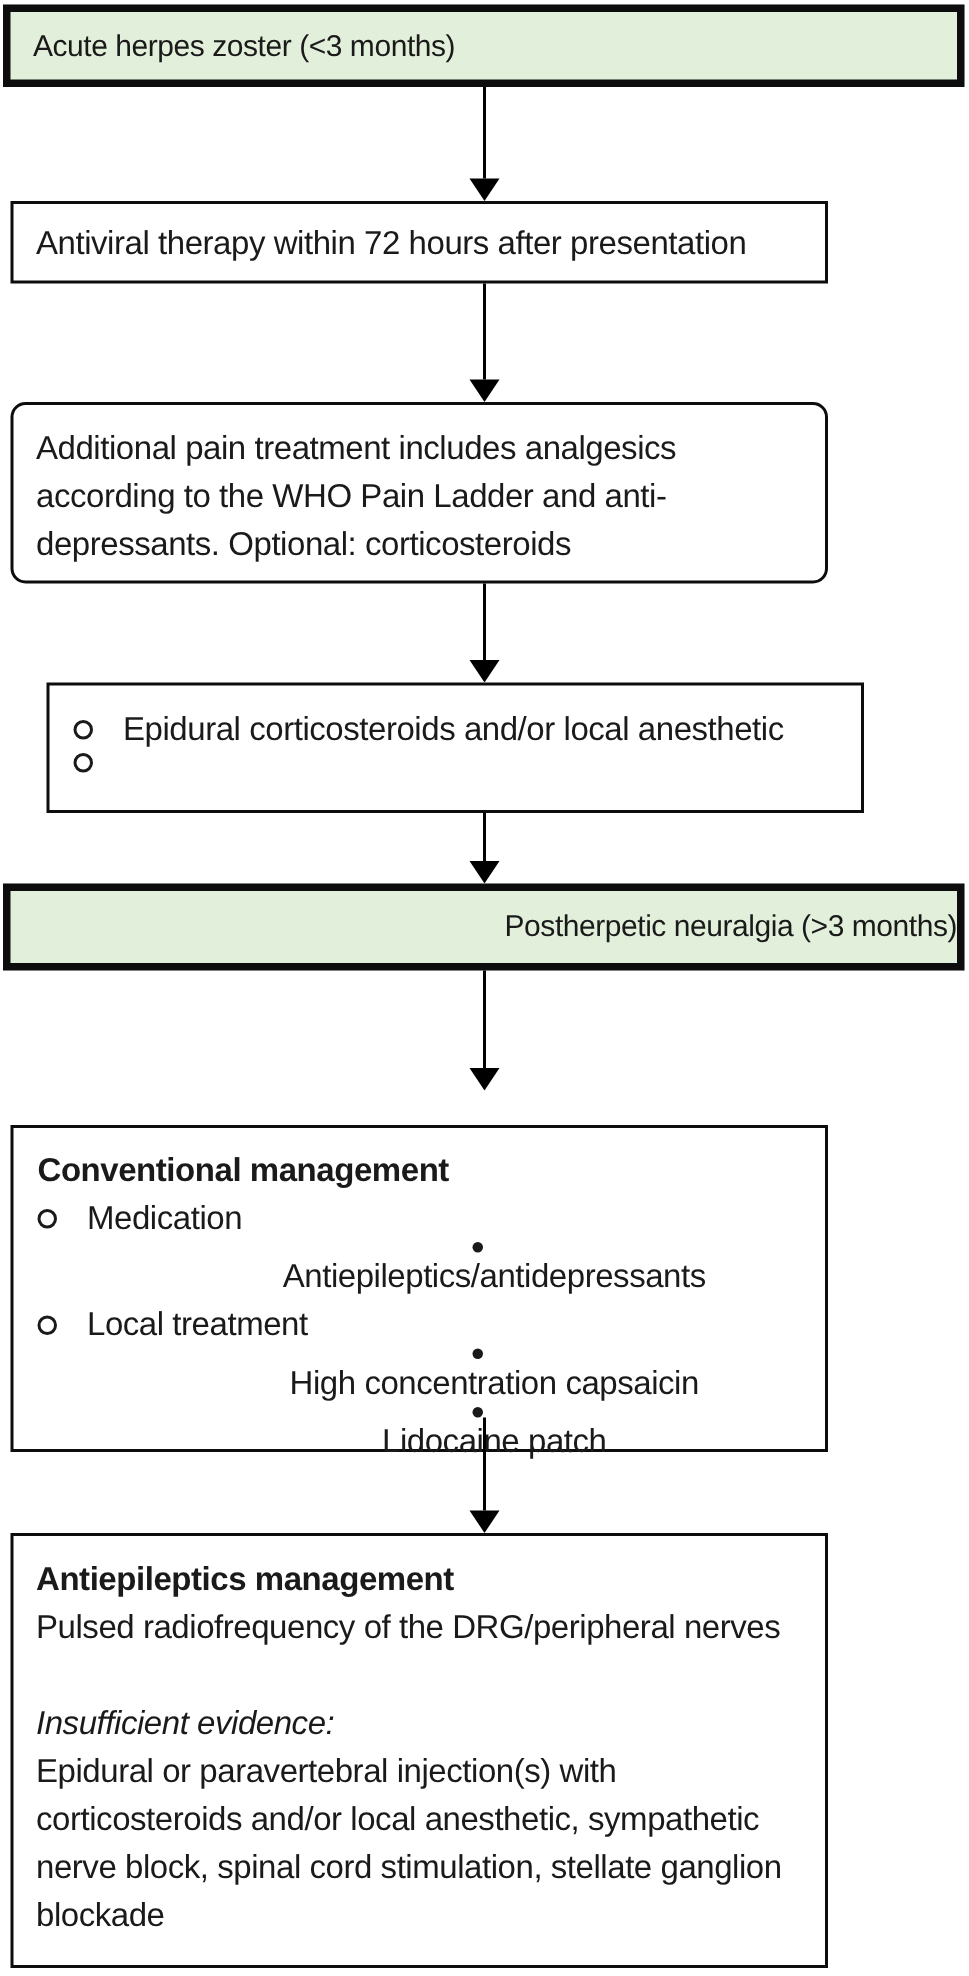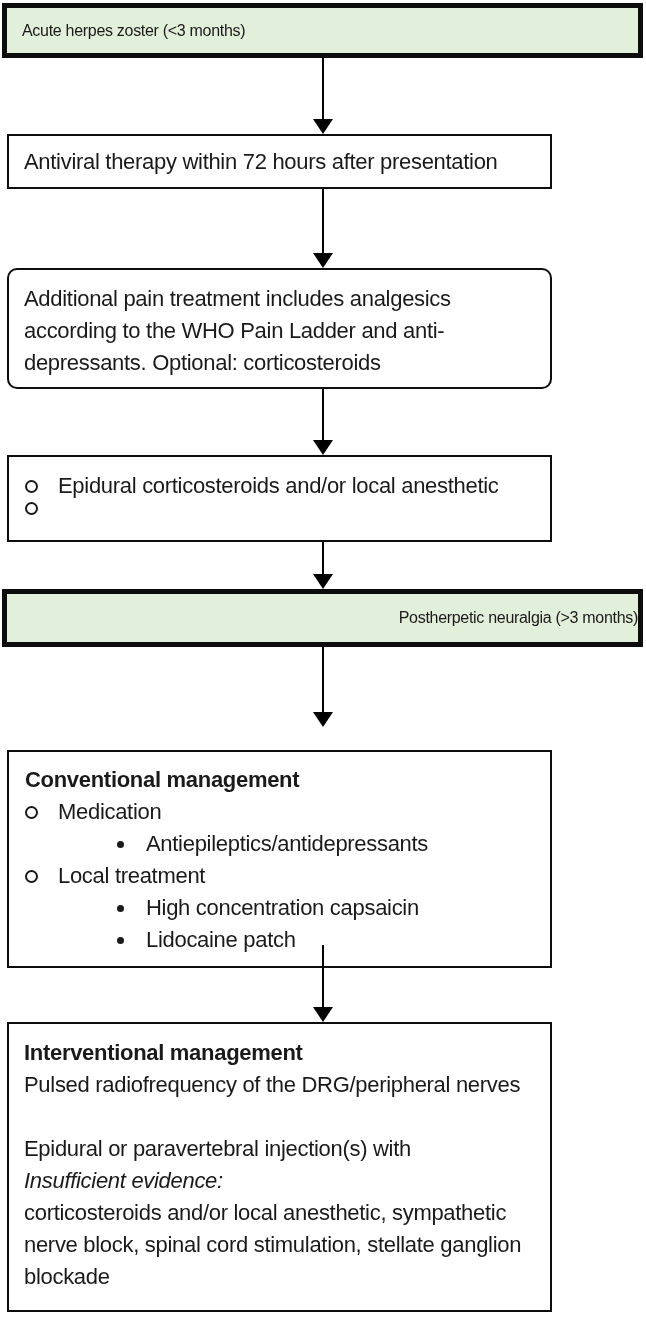--- a/index.html
+++ b/index.html
@@ -22,38 +22,38 @@
     line-height: 32px;
   }
   .box.green {
     left: 2px;
     width: 641px;
     background: #e2efda;
     border-width: 5px;
     display: flex;
     align-items: center;
     padding-left: 15px;
-    font-size: 16px;
+    font-size: 20px;
   }
   .box.white { left: 7px; width: 545px; }
   .vcenter { display: flex; align-items: center; padding-left: 15px; }
   #b1 { top: 3px;    height: 55px; }
   #b2 { top: 134px;  height: 55px; }
   #b3 { top: 268px;  height: 121px; padding: 13px 8px 0 15px; border-radius: 10px; }
-  #b4 { top: 455px;  height: 87px;  padding: 13px 8px 0 8px; }
+  #b4 { top: 455px;  height: 87px;  padding: 13px 8px 0 8px; margin-left: 24px; }
   #b5 { top: 589px;  height: 58px; justify-content: flex-end; }
   #b6 { top: 750px;  height: 218px; padding: 12px 8px 0 8px; }
   #b7 { top: 1022px; height: 290px; padding: 13px 8px 0 15px; }
   .line { white-space: nowrap; }
   .bold { font-weight: bold; }
   .italic { font-style: italic; }
   .indent { margin-left: 8px; }
   .li { display: flex; align-items: center; white-space: nowrap; }
   .l1 { padding-left: 8px; }
-  .l2 { padding-left: 100px; }
+  .l2 { padding-left: 100px; flex-direction: column; }
   .circle {
     width: 9px; height: 9px;
     border: 2px solid #1a1a1a;
     border-radius: 50%;
     margin-right: 20px;
     flex: none;
   }
   .dot {
     width: 7px; height: 7px;
     background: #1a1a1a;
@@ -159,23 +159,23 @@
       <span>Lidocaine patch</span>
     </div>
   </section>
 
   <div class="arrow" style="top:945px;height:77px;">
     <div class="arrow-line"></div>
     <div class="arrow-head"></div>
   </div>
 
   <section class="box white" id="b7">
-    <div class="line bold">Interventional management</div>
+    <div class="line bold">Antiepileptics management</div>
     <div class="line">Pulsed radiofrequency of the DRG/peripheral nerves</div>
     <div class="spacer"></div>
+    <div class="line italic">Insufficient evidence:</div>
     <div class="line">Epidural or paravertebral injection(s) with</div>
-    <div class="line italic">Insufficient evidence:</div>
     <div class="line">corticosteroids and/or local anesthetic, sympathetic</div>
     <div class="line">nerve block, spinal cord stimulation, stellate ganglion</div>
     <div class="line">blockade</div>
   </section>
 
 </div>
 
 </body></html>

